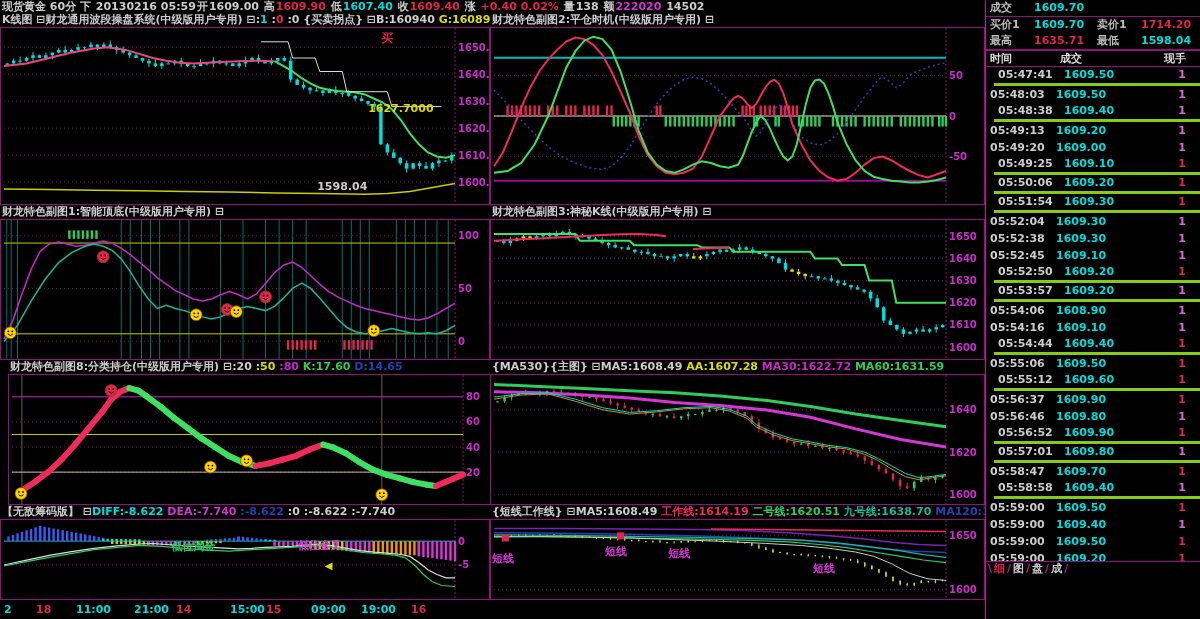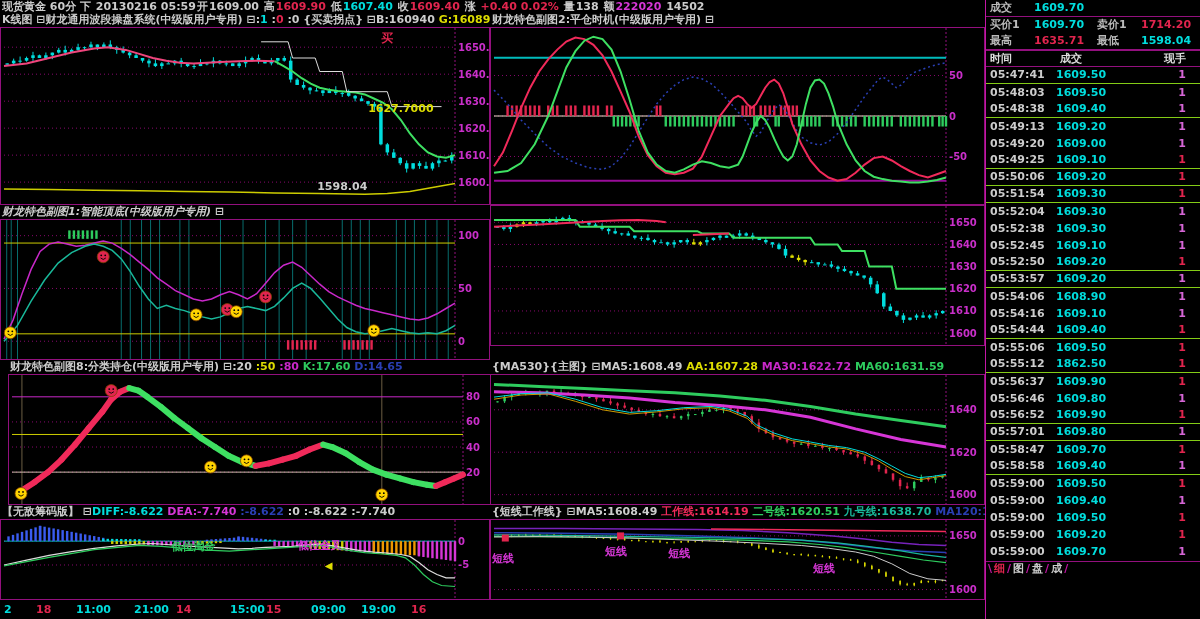--- a/index.html
+++ b/index.html
@@ -20,21 +20,21 @@
   .sb-quote{border-bottom:1px solid #93107e;}
   .q-row{display:flex;height:16px;line-height:16px;font-size:11px;}
   .q-row.sep{border-bottom:1px solid #93107e;}
   .q-cell{display:flex;flex:1;}
   .q-lab{color:#bbb;width:44px;padding-left:4px;}
   .q-val{flex:1;}
   .sb-thead{display:flex;height:15px;line-height:15px;font-size:11px;color:#ddd;
             border-bottom:1px solid #93107e;}
   .sb-ticks{height:494px;overflow:hidden;}
   .t-row{display:flex;height:17px;line-height:17px;font-size:11px;}
-  .t-row.sep{border-bottom:1px solid #84cc16;height:16px;line-height:16px;}
+  .t-row.sep{border-bottom:3px solid #84cc16;height:16px;line-height:16px;margin-left:8px;}
   .t-time{width:66px;padding-left:4px;color:#ccc;}
   .t-price{width:90px;color:#0dd;}
   .t-vol{flex:1;text-align:right;padding-right:14px;}
   .sb-tabs{height:15px;line-height:14px;font-size:11px;padding-left:2px;border-top:1px solid #93107e;}
   .sb-tabs .sl{color:#c316a5;}
   .tab{cursor:pointer;padding:0 2px;}
 </style>
 </head>
 <body>
 
@@ -310,21 +310,21 @@
           <rect x="440.24" y="88" width="2.4" height="10.523809523809518" fill="#2ecc5e"></rect>
           <rect x="447.02" y="88" width="2.4" height="10.523809523809518" fill="#2ecc5e"></rect>
           <rect x="450.41" y="88" width="2.4" height="10.523809523809518" fill="#2ecc5e"></rect>
           <rect x="453.8" y="88" width="2.4" height="10.523809523809518" fill="#2ecc5e"></rect>
           <polyline points="3.0,62.1 16.6,75.9 30.1,92.0 43.7,105.8 57.2,118.8 70.8,128.5 84.4,135.0 97.9,139.8 111.5,141.4 120.5,138.2 129.6,130.1 138.6,118.8 147.6,104.2 156.7,89.6 165.7,75.9 174.8,65.3 183.8,57.2 192.8,51.6 201.9,49.1 210.9,50.8 220.0,55.6 229.0,63.7 238.0,73.4 247.1,84.0 256.1,94.5 260.6,102.6 265.2,108.2 269.7,104.2 274.2,96.1 278.7,88.0 283.2,81.5 287.8,76.7 292.3,79.9 296.8,86.4 301.3,94.5 305.8,102.6 310.4,109.0 319.4,114.7 328.4,117.1 337.5,113.9 346.5,105.8 355.6,94.5 364.6,81.5 373.6,68.6 382.7,57.2 387.2,51.6 391.7,49.1 396.2,51.6 400.8,55.6 405.3,59.7 409.8,57.2 414.3,52.4 418.8,47.5 423.4,44.3 432.4,41.0 441.4,37.8 455.0,34.6" fill="none" stroke="#2a3fb4" stroke-width="1.5" stroke-dasharray="2 3"></polyline>
           <polyline points="3.0,138.2 12.0,124.4 21.1,102.6 30.1,79.9 39.2,59.7 48.2,43.5 57.2,31.3 66.3,21.6 75.3,13.5 84.4,9.5 93.4,11.1 102.4,16.8 111.5,27.3 120.5,43.5 129.6,63.7 138.6,84.0 147.6,108.2 156.7,126.9 165.7,138.2 174.8,144.7 183.8,146.3 192.8,144.7 201.9,140.6 210.9,128.5 220.0,108.2 229.0,88.0 238.0,75.9 242.6,70.2 247.1,67.8 251.6,70.2 256.1,75.9 260.6,79.9 265.2,75.9 269.7,67.8 274.2,59.7 278.7,54.0 283.2,51.6 287.8,55.6 292.3,65.3 296.8,79.9 301.3,96.1 310.4,116.3 319.4,132.5 328.4,143.0 337.5,149.5 346.5,152.8 355.6,151.1 364.6,144.7 373.6,136.6 382.7,130.1 391.7,128.5 400.8,132.5 409.8,138.2 418.8,143.0 427.9,147.1 436.9,149.5 446.0,146.3 455.0,143.0" fill="none" stroke="#f02a5a" stroke-width="2" stroke-dasharray="none"></polyline>
           <polyline points="3.0,144.7 16.6,143.0 30.1,135.0 43.7,116.3 57.2,88.0 66.3,63.7 75.3,39.4 84.4,23.2 93.4,12.7 102.4,8.7 111.5,11.1 120.5,21.6 129.6,43.5 138.6,71.8 147.6,102.6 156.7,124.4 165.7,136.6 174.8,143.0 183.8,144.7 192.8,141.4 201.9,136.6 210.9,133.3 220.0,135.0 229.0,138.2 238.0,139.8 247.1,136.6 251.6,128.5 256.1,116.3 260.6,104.2 265.2,94.5 269.7,88.0 274.2,92.0 278.7,100.1 283.2,110.7 287.8,120.4 292.3,128.5 296.8,132.5 301.3,128.5 305.8,116.3 310.4,96.1 314.9,75.9 319.4,59.7 323.9,52.4 328.4,51.6 333.0,55.6 337.5,65.3 342.0,78.3 346.5,94.5 355.6,116.3 364.6,132.5 373.6,143.0 382.7,148.7 391.7,151.1 400.8,152.8 409.8,153.6 418.8,154.4 427.9,154.4 436.9,153.6 446.0,152.0 455.0,149.5" fill="none" stroke="#3ee062" stroke-width="2" stroke-dasharray="none"></polyline>
         </svg>
       </div>
       <div class="panel" style="left: 0px; top: 205px; width: 490px; height: 155px;">
-        <div class="phead"><span style="color: rgb(204, 204, 204); font-style: italic;">财龙特色副图1:智能顶底(中级版用户专用) </span><span style="color: rgb(204, 204, 204);">⊟</span></div>
+        <div class="phead"><span style="color: rgb(204, 204, 204);">财龙特色副图1:智能顶底(中级版用户专用) </span><span style="color: rgb(204, 204, 204);">⊟</span></div>
         <svg width="488" height="139" class="pchart">
           <line x1="454" y1="0" x2="454" y2="139" stroke="#93107e" stroke-dasharray="2 2"></line>
           <line x1="5.7059999999999995" y1="0" x2="5.7059999999999995" y2="139" stroke="#0a8a8a" stroke-width="1" opacity="0.8"></line>
           <line x1="10.216000000000001" y1="0" x2="10.216000000000001" y2="139" stroke="#0a8a8a" stroke-width="1" opacity="0.8"></line>
           <line x1="16.53" y1="0" x2="16.53" y2="139" stroke="#0a8a8a" stroke-width="1" opacity="0.8"></line>
           <line x1="120.26" y1="0" x2="120.26" y2="139" stroke="#0a8a8a" stroke-width="1" opacity="0.8"></line>
           <line x1="129.28000000000003" y1="0" x2="129.28000000000003" y2="139" stroke="#0a8a8a" stroke-width="1" opacity="0.8"></line>
           <line x1="140.555" y1="0" x2="140.555" y2="139" stroke="#0a8a8a" stroke-width="1" opacity="0.8"></line>
           <line x1="149.57500000000002" y1="0" x2="149.57500000000002" y2="139" stroke="#0a8a8a" stroke-width="1" opacity="0.8"></line>
           <line x1="158.595" y1="0" x2="158.595" y2="139" stroke="#0a8a8a" stroke-width="1" opacity="0.8"></line>
@@ -401,20 +401,21 @@
           <circle cx="262.58" cy="75.38888888888889" r="0.9" fill="#000"></circle>
           <circle cx="266.58" cy="75.38888888888889" r="0.9" fill="#000"></circle>
           <path d="M 261.97999999999996 78.08888888888889 Q 264.58 81.08888888888889 267.18 78.08888888888889" stroke="#000" stroke-width="0.9" fill="none"></path>
           <circle cx="372.82" cy="110.66666666666667" r="6" fill="#ffd400" stroke="#804000" stroke-width="0.8"></circle>
           <circle cx="370.82" cy="109.16666666666667" r="0.9" fill="#000"></circle>
           <circle cx="374.82" cy="109.16666666666667" r="0.9" fill="#000"></circle>
           <path d="M 370.21999999999997 111.86666666666667 Q 372.82 114.86666666666667 375.42 111.86666666666667" stroke="#000" stroke-width="0.9" fill="none"></path>
         </svg>
       </div>
       <div class="panel" style="left: 490px; top: 205px; width: 495px; height: 155px;">
+        <div class="phead"><span style="color: rgb(204, 204, 204);">财龙特色副图3:神秘K线(中级版用户专用) </span><span style="color: rgb(204, 204, 204);">⊟</span></div>
         <svg width="493" height="139" class="pchart">
           <line x1="455" y1="0" x2="455" y2="139" stroke="#93107e" stroke-dasharray="2 2"></line>
           <line x1="3" y1="16.3" x2="455" y2="16.3" stroke="#86086d" stroke-dasharray="1 3"></line>
           <text x="458" y="19.8" fill="#c92fc9" font-size="10" font-weight="bold">1650</text>
           <line x1="3" y1="38.46666666666667" x2="455" y2="38.46666666666667" stroke="#86086d" stroke-dasharray="1 3"></line>
           <text x="458" y="41.96666666666667" fill="#c92fc9" font-size="10" font-weight="bold">1640</text>
           <line x1="3" y1="60.63333333333333" x2="455" y2="60.63333333333333" stroke="#86086d" stroke-dasharray="1 3"></line>
           <text x="458" y="64.13333333333333" fill="#c92fc9" font-size="10" font-weight="bold">1630</text>
           <line x1="3" y1="82.8" x2="455" y2="82.8" stroke="#86086d" stroke-dasharray="1 3"></line>
           <text x="458" y="86.3" fill="#c92fc9" font-size="10" font-weight="bold">1620</text>
@@ -1199,21 +1200,21 @@
           <span class="t-price">1609.40</span>
           <span class="t-vol" style="color: rgb(225, 37, 78);">1</span>
         </div>
         <div class="t-row">
           <span class="t-time">05:55:06</span>
           <span class="t-price">1609.50</span>
           <span class="t-vol" style="color: rgb(225, 37, 78);">1</span>
         </div>
         <div class="t-row sep">
           <span class="t-time">05:55:12</span>
-          <span class="t-price">1862.50</span>
+          <span class="t-price">1609.60</span>
           <span class="t-vol" style="color: rgb(225, 37, 78);">1</span>
         </div>
         <div class="t-row">
           <span class="t-time">05:56:37</span>
           <span class="t-price">1609.90</span>
           <span class="t-vol" style="color: rgb(225, 37, 78);">1</span>
         </div>
         <div class="t-row">
           <span class="t-time">05:56:46</span>
           <span class="t-price">1609.80</span>

